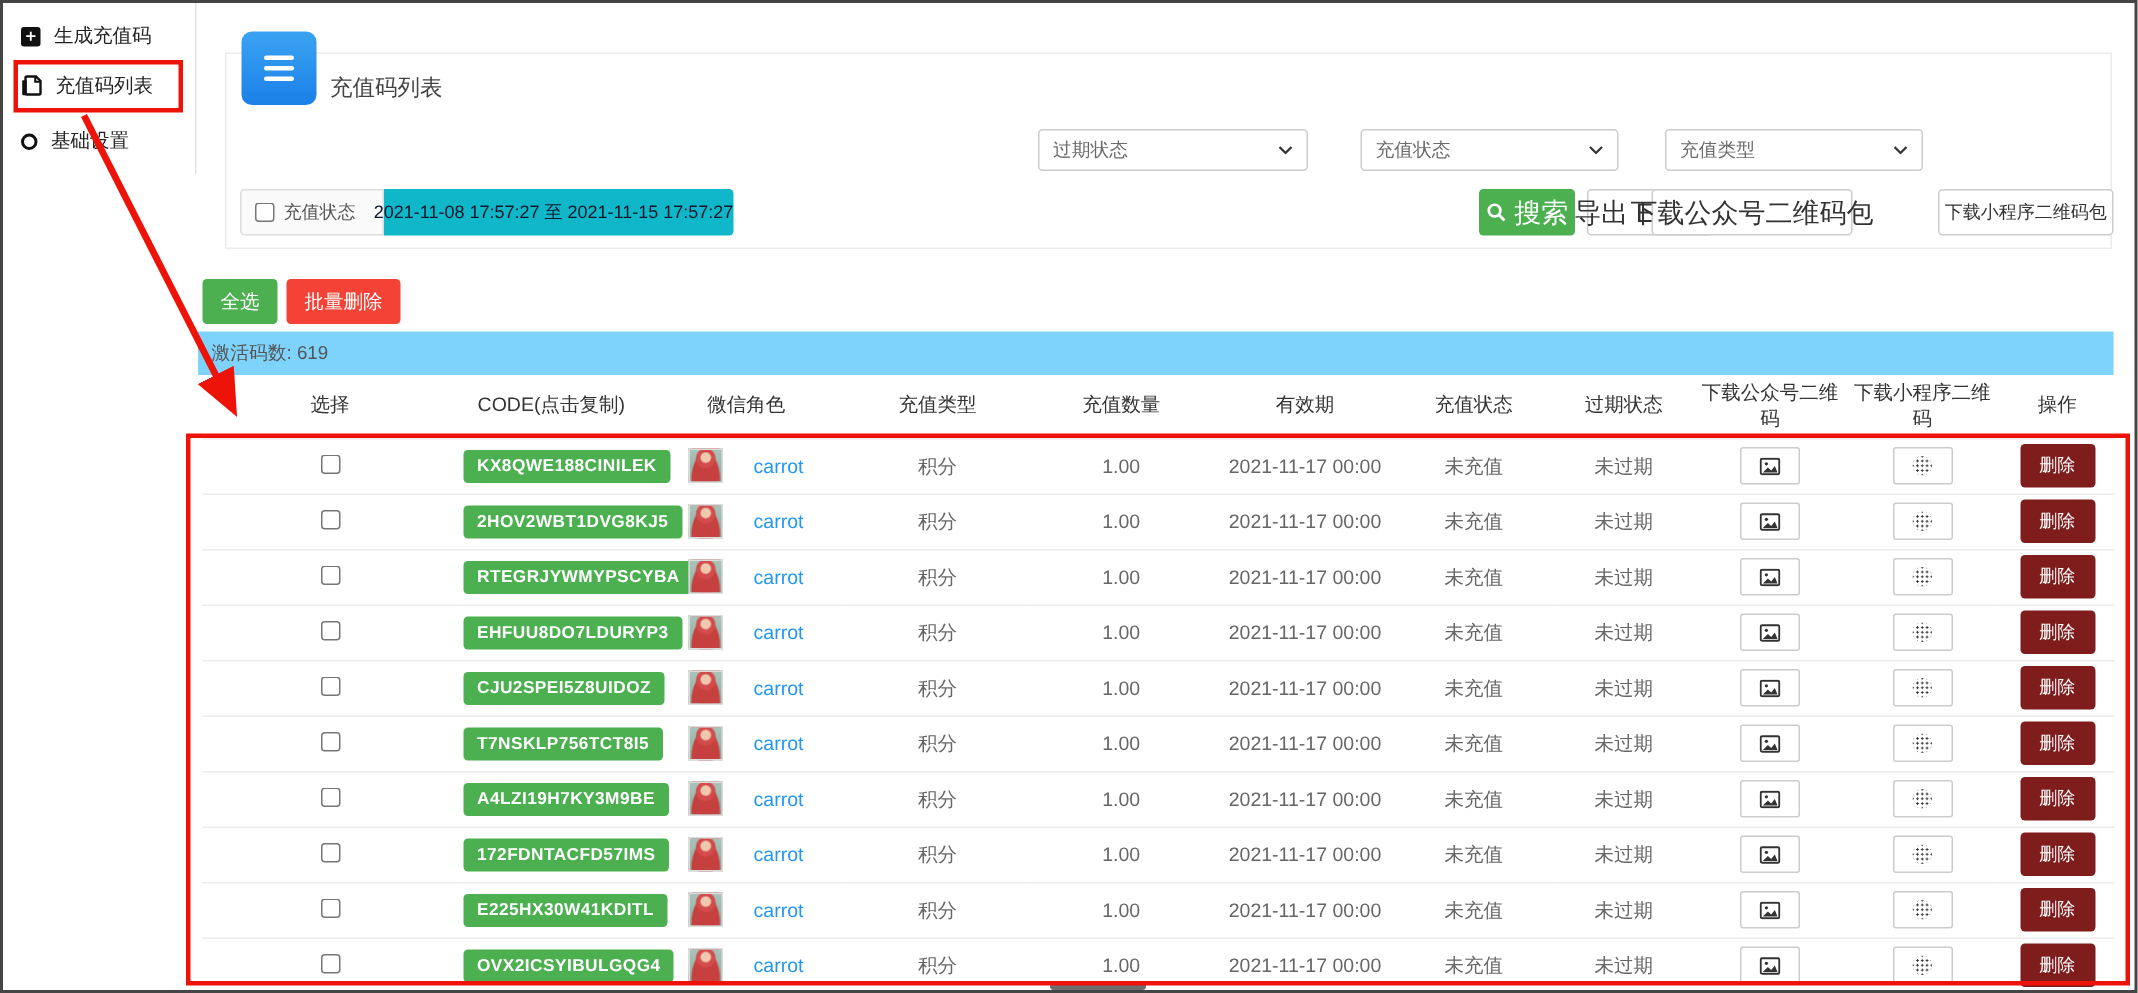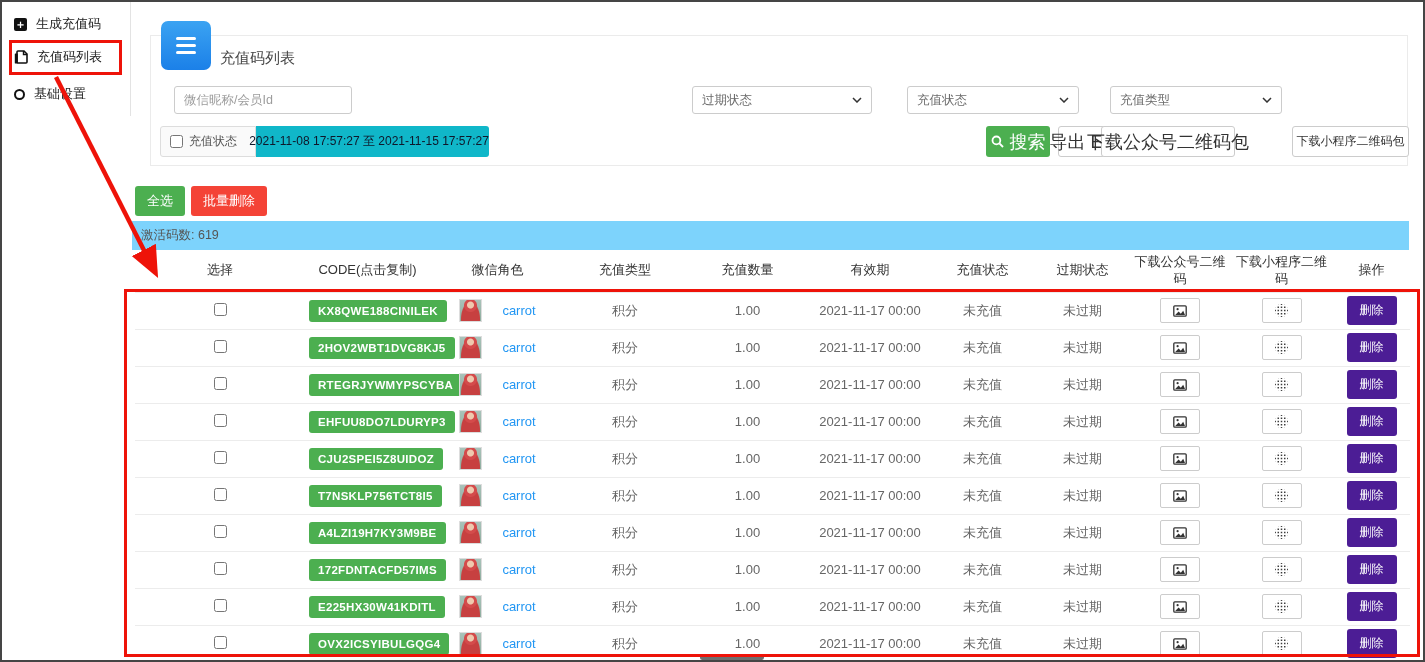--- a/index.html
+++ b/index.html
@@ -63,21 +63,21 @@
       radial-gradient(circle at 50% 24%, #efc9ae 0 3px, transparent 4px),
       radial-gradient(circle at 50% 26%, #d44b4b 0 6px, transparent 7px),
       radial-gradient(ellipse at 50% 92%, #c74040 0 9px, transparent 10px),
       linear-gradient(180deg,#a9c3ba,#8fae9f); }
   .role-link { color:#2196f3; font-size:13px; cursor:pointer; text-decoration:none; }
   .qr-btn { display:inline-flex; align-items:center; justify-content:center; width:40px; height:25px;
             background:#fff; border:1px solid #ccc; border-radius:2px; cursor:pointer; }
   .mini-qr-dot { width:13px; height:13px; border-radius:50%;
                  background-image:radial-gradient(#3d3d3d 33%, transparent 36%);
                  background-size:3.2px 3.2px; background-position:center; }
-  .del-btn { display:inline-block; background:#4c1d95; color:#fff; font-size:12px;
+  .del-btn { display:inline-block; background:#7f1d1d; color:#fff; font-size:12px;
              padding:6px 13px; border-radius:3px; cursor:pointer; }
   .row-check, .gt-check { width:13px; height:13px; cursor:pointer; }
 
   
   .annot { position:absolute; border:3px solid #ee1309; pointer-events:none; z-index:50; }
   .annot-svg { position:absolute; left:0; top:0; width:1425px; height:662px; pointer-events:none; z-index:50; }
   .scroll-thumb { position:absolute; left:698px; top:653px; width:64px; height:5px;
                   background:#6e6e6e; border-radius:3px; cursor:pointer; }
 </style>
 </head>
@@ -106,21 +106,20 @@
     <span>基础设置</span>
   </div>
 
   <div class="card"></div>
 
   <div class="menu-btn">
     <span style="display:contents;"><i></i><i></i><i></i></span>
   </div>
   <div class="page-title">充值码列表</div>
 
-  <input class="txt-input" style="left: 172px; width: 178px;" type="text" placeholder="微信昵称/会员Id">
 
   <div class="sel" style="left:690px;width:180px;">
     <span>过期状态</span>
     <svg width="10" height="6" viewBox="0 0 10 6">
         <path d="M1 1l4 4 4-4" fill="none" stroke="#333" stroke-width="1.5"></path>
       </svg>
   </div>
   <div class="sel" style="left:905px;width:172px;">
     <span>充值状态</span>
     <svg width="10" height="6" viewBox="0 0 10 6">

